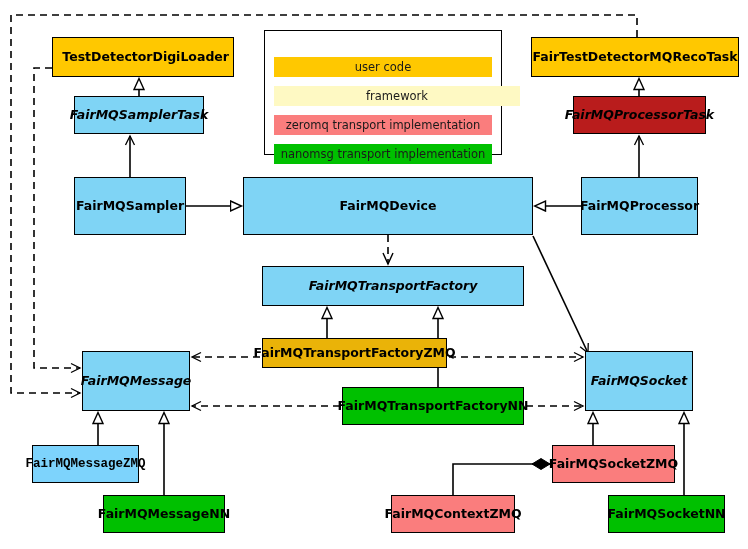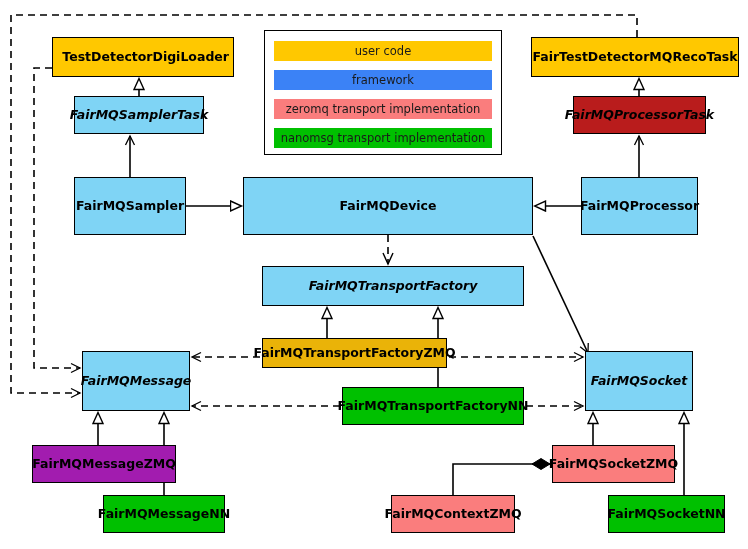--- a/index.html
+++ b/index.html
@@ -5,21 +5,21 @@
   html,body{margin:0;padding:0;background:#ffffff;}
   body{font-family:"DejaVu Sans","Liberation Sans",sans-serif;}
   #canvas{position:relative;width:748px;height:549px;background:#ffffff;overflow:hidden;}
   svg.edges{position:absolute;left:0;top:0;width:748px;height:549px;pointer-events:none;}
   .node{position:absolute;box-sizing:border-box;border:1.6px solid #000;
         display:flex;align-items:center;justify-content:center;text-align:center;
         font-size:12.5px;font-weight:bold;color:#000;line-height:1.15;z-index:3;padding:0 4px;}
   .node.abstract{font-style:italic;}
   .legend{position:absolute;box-sizing:border-box;background:#fff;border:1.6px solid #000;z-index:4;}
   .legend-row{position:absolute;box-sizing:border-box;display:flex;align-items:center;
-              justify-content:center;font-size:11.5px;color:#1a1a1a;font-weight:normal;}
+              justify-content:center;font-size:11.5px;color:#1a1a1a;font-weight:normal;margin-top:16px;}
 </style>
 </head>
 <body>
 
 <div id="canvas">
 
   <svg class="edges" viewBox="0 0 748 549" xmlns="http://www.w3.org/2000/svg">
     <defs>
       <marker id="hollowTri" markerWidth="14" markerHeight="14" refX="11.5" refY="6" orient="auto" markerUnits="userSpaceOnUse">
         <path d="M 1,1 L 12,6 L 1,11 z" fill="#ffffff" stroke="#000" stroke-width="1.4"></path>
@@ -110,41 +110,41 @@
     </div>
   <div class="node" style="left: 342px; top: 387px; width: 182px; height: 38px; background: rgb(0, 192, 0);">
       <span>FairMQTransportFactoryNN</span>
     </div>
   <div class="node abstract" style="left: 82px; top: 351px; width: 108px; height: 60px; background: rgb(127, 212, 245); align-items: center;">
       <span>FairMQMessage</span>
     </div>
   <div class="node abstract" style="left: 585px; top: 351px; width: 108px; height: 60px; background: rgb(127, 212, 245);">
       <span>FairMQSocket</span>
     </div>
-  <div class="node" style="left: 32px; top: 445px; width: 144px; height: 38px; background: #a21caf;">
+  <div class="node" style="left: 32px; top: 445px; width: 107px; height: 38px; background: #7dd3fc; font-family: Liberation Mono, monospace;">
       <span>FairMQMessageZMQ</span>
     </div>
   <div class="node" style="left: 103px; top: 495px; width: 122px; height: 38px; background: rgb(0, 192, 0);">
       <span>FairMQMessageNN</span>
     </div>
   <div class="node" style="left: 552px; top: 445px; width: 123px; height: 38px; background: rgb(250, 125, 125);">
       <span>FairMQSocketZMQ</span>
     </div>
   <div class="node" style="left: 391px; top: 495px; width: 124px; height: 38px; background: rgb(250, 125, 125);">
       <span>FairMQContextZMQ</span>
     </div>
   <div class="node" style="left: 608px; top: 495px; width: 117px; height: 38px; background: rgb(0, 192, 0);">
       <span>FairMQSocketNN</span>
     </div>
 
   <div class="legend" style="left:264px;top:30px;width:238px;height:125px;">
     <div class="legend-row" style="left: 9px; top: 10px; width: 218px; height: 20px; background: rgb(255, 200, 0);">
         <span>user code</span>
       </div>
-    <div class="legend-row" style="left: 9px; top: 39px; width: 218px; height: 20px; background: #3b82f6;">
+    <div class="legend-row" style="left: 9px; top: 39px; width: 246px; height: 20px; background: #fef9c3;">
         <span>framework</span>
       </div>
     <div class="legend-row" style="left: 9px; top: 68px; width: 218px; height: 20px; background: rgb(250, 125, 125);">
         <span>zeromq transport implementation</span>
       </div>
     <div class="legend-row" style="left: 9px; top: 97px; width: 218px; height: 20px; background: rgb(0, 192, 0);">
         <span>nanomsg transport implementation</span>
       </div>
   </div>
 

